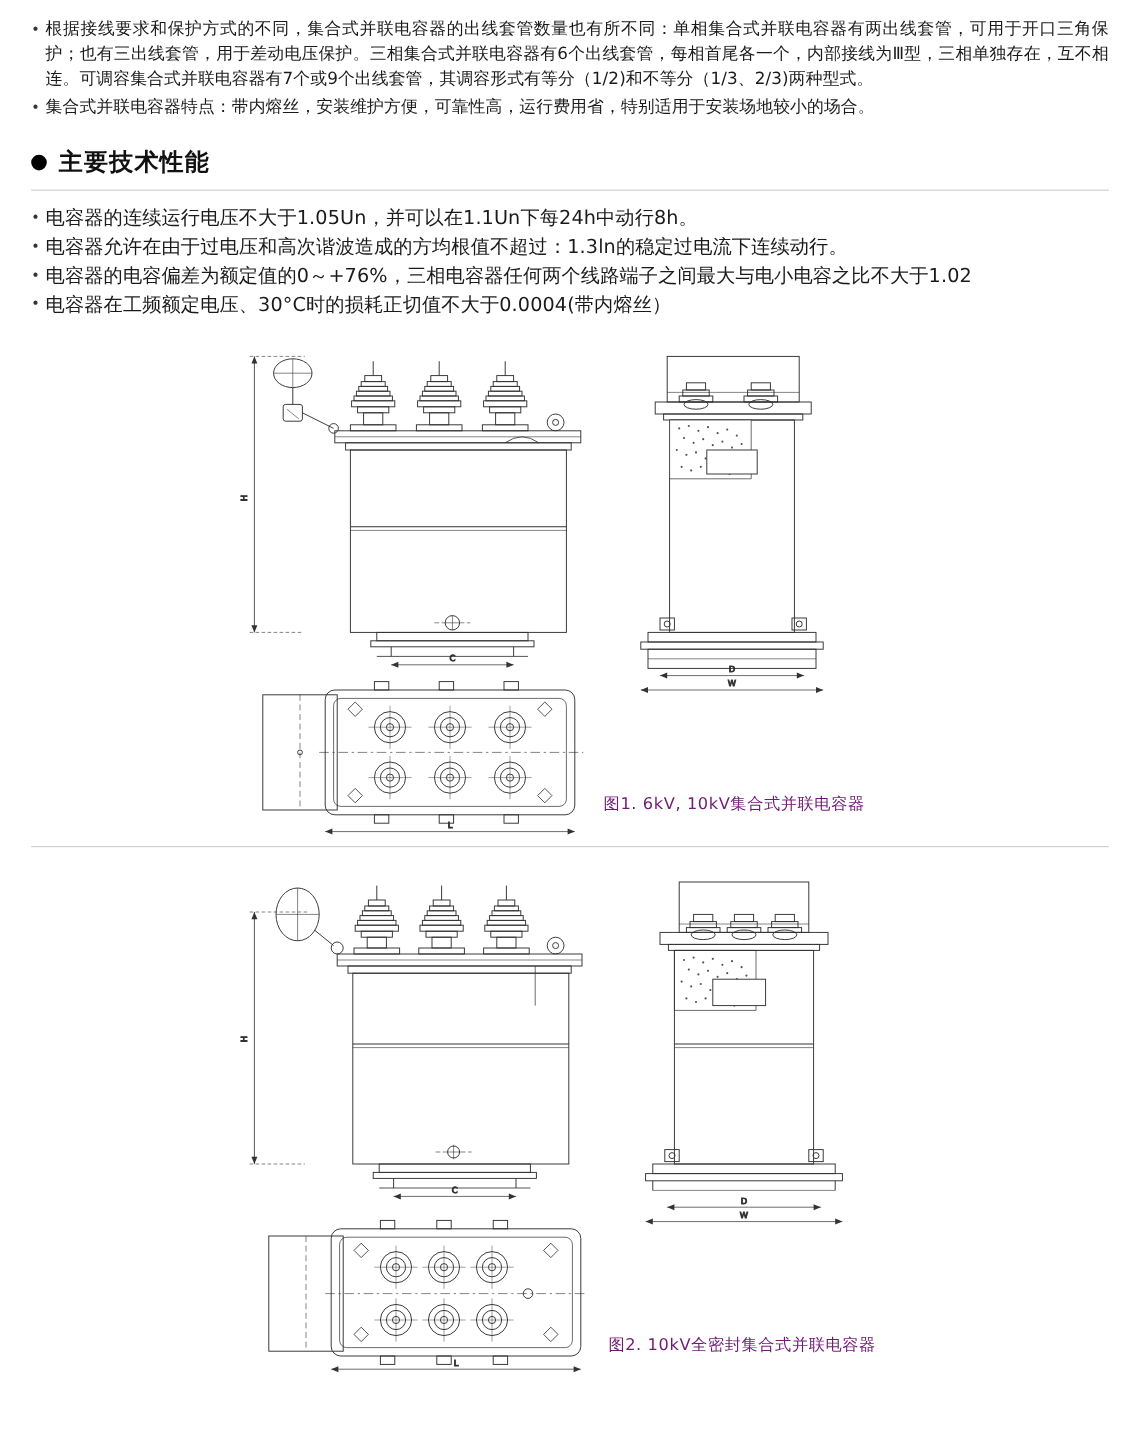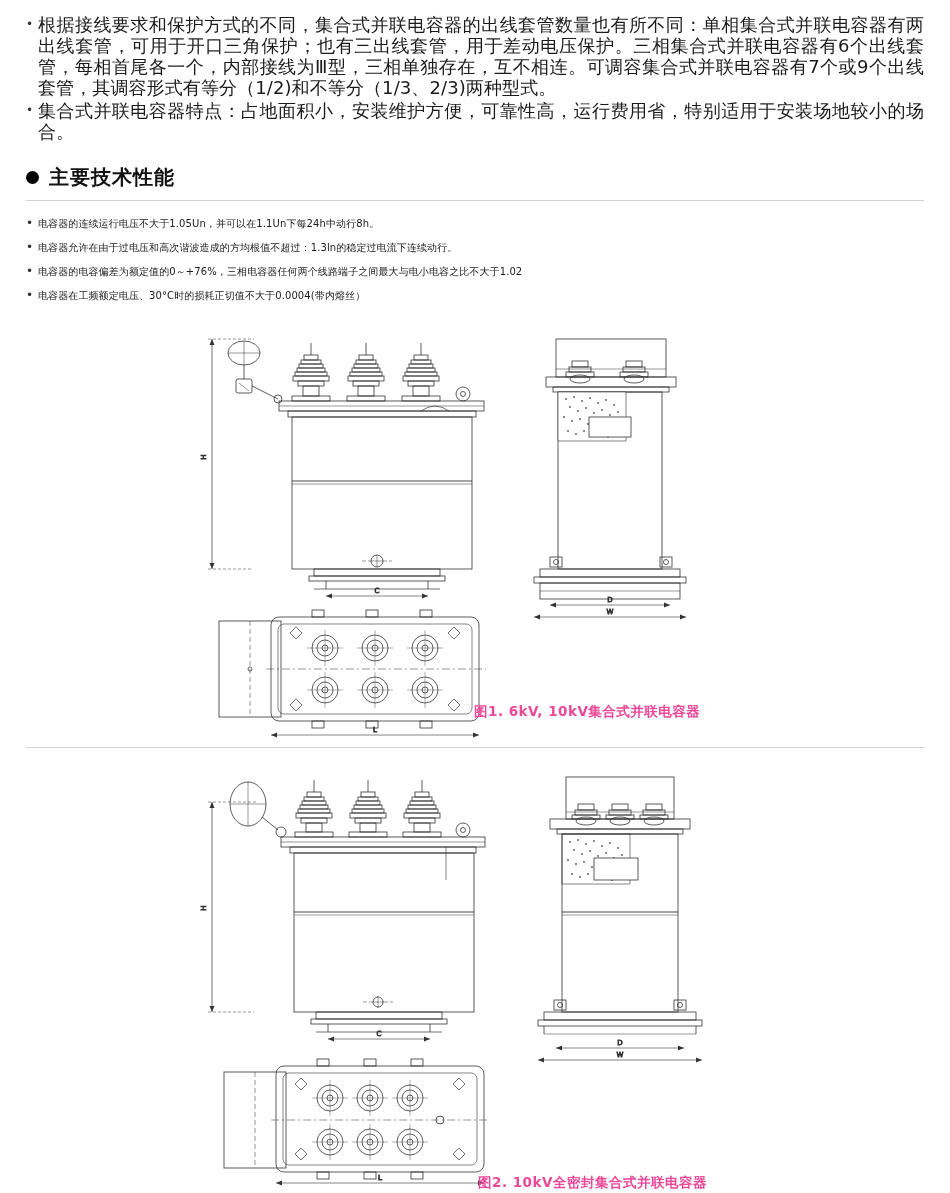--- a/index.html
+++ b/index.html
@@ -35,21 +35,21 @@
   .bullet-dot {
     flex: 0 0 auto;
     width: 12px;
     font-size: 12px;
     line-height: 21px;
     color: #333;
     text-align: left;
   }
   .bullet-text {
     flex: 1 1 auto;
-    font-size: 18px;
+    font-size: 14px;
     line-height: 21px;
     color: #1a1a1a;
     text-align: justify;
     letter-spacing: 0.1px;
   }
 
   
   .section-head {
     margin-top: 22px;
     display: flex;
@@ -74,41 +74,42 @@
     height: 1px;
     background: #d2d2d2;
     width: 100%;
   }
 
   
   .specs {
     margin-top: 12px;
   }
   .specs .bullet-text {
-    font-size: 10px;
+    font-size: 16px;
     line-height: 22px;
   }
 
   
   .figure-block {
     position: relative;
     margin-top: 14px;
   }
   .divider {
     height: 1px;
     background: #d2d2d2;
     width: 100%;
     margin: 6px 0 0 0;
   }
   .fig-caption {
     position: absolute;
     font-size: 13.5px;
-    font-weight: bold;
-    color: #ec4899;
+    font-weight: normal;
+    color: #701a75;
     letter-spacing: 0.5px;
+    margin-left: 29px;
   }
   .drawing-area {
     position: relative;
     width: 100%;
   }
   svg.dwg {
     display: block;
   }
   text.lbl {
     font-family: "DejaVu Sans", "Liberation Sans", sans-serif;
@@ -121,21 +122,21 @@
 
 <div class="page">
 
   <div class="intro">
     <div class="bullet-row">
       <span class="bullet-dot">•</span>
       <span class="bullet-text">根据接线要求和保护方式的不同，集合式并联电容器的出线套管数量也有所不同：单相集合式并联电容器有两出线套管，可用于开口三角保护；也有三出线套管，用于差动电压保护。三相集合式并联电容器有6个出线套管，每相首尾各一个，内部接线为Ⅲ型，三相单独存在，互不相连。可调容集合式并联电容器有7个或9个出线套管，其调容形式有等分（1/2)和不等分（1/3、2/3)两种型式。</span>
     </div>
     <div class="bullet-row">
       <span class="bullet-dot">•</span>
-      <span class="bullet-text">集合式并联电容器特点：占地面积小，安装维护方便，可靠性高，运行费用省，特别适用于安装场地较小的场合。</span>
+      <span class="bullet-text">集合式并联电容器特点：带内熔丝，安装维护方便，可靠性高，运行费用省，特别适用于安装场地较小的场合。</span>
     </div>
   </div>
 
   <div class="section-head">
     <span class="section-bullet"></span>
     <span class="section-title">主要技术性能</span>
   </div>
   <div class="section-rule"></div>
 
   <div class="specs">
@@ -610,17 +611,17 @@
           <rect x="291" y="410" width="12" height="7"></rect>
           <rect x="338" y="410" width="12" height="7"></rect>
           <rect x="385" y="410" width="12" height="7"></rect>
 
           <line x1="250" y1="421" x2="458" y2="421" stroke-width="0.6"></line>
           <path d="M250 421 l6 -2.5 v5 z" fill="#333" stroke="none"></path>
           <path d="M458 421 l-6 -2.5 v5 z" fill="#333" stroke="none"></path>
           <text class="lbl" x="354" y="418" text-anchor="middle">L</text>
         </g>
       </svg>
-      <div class="fig-caption" style="left:452px; top:412px;">图2. 10kV全密封集合式并联电容器</div>
+      <div class="fig-caption" style="left:452px; top:392px;">图2. 10kV全密封集合式并联电容器</div>
     </div>
   </div>
 
 </div>
 
 </body></html>

